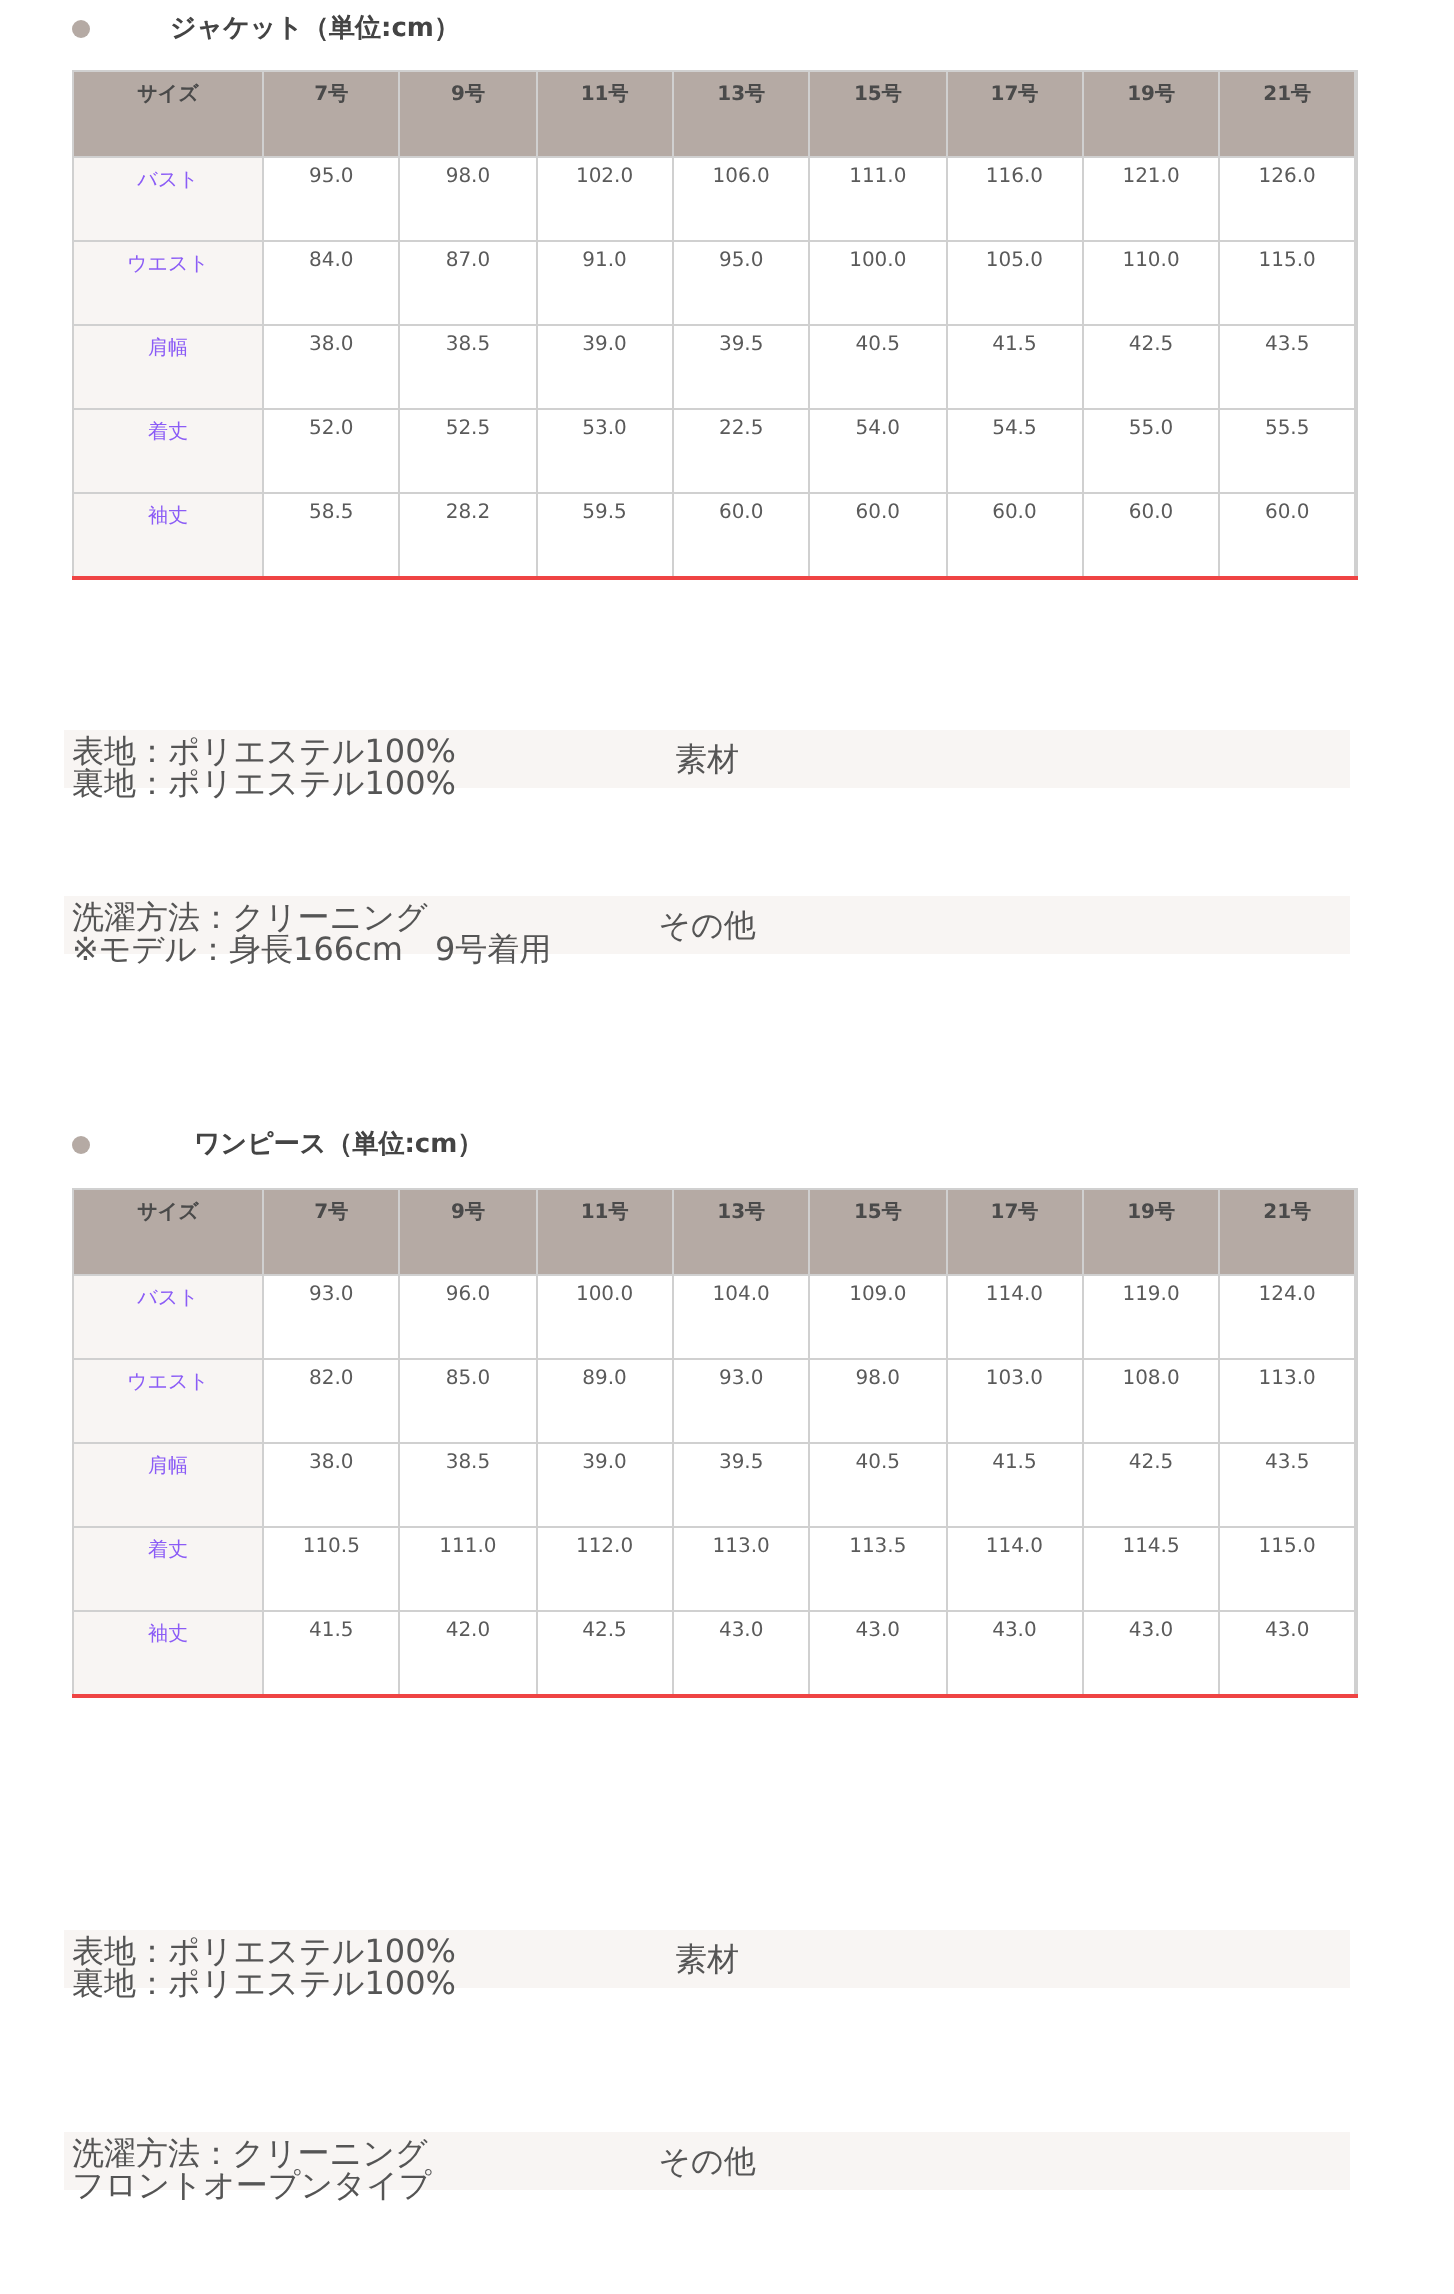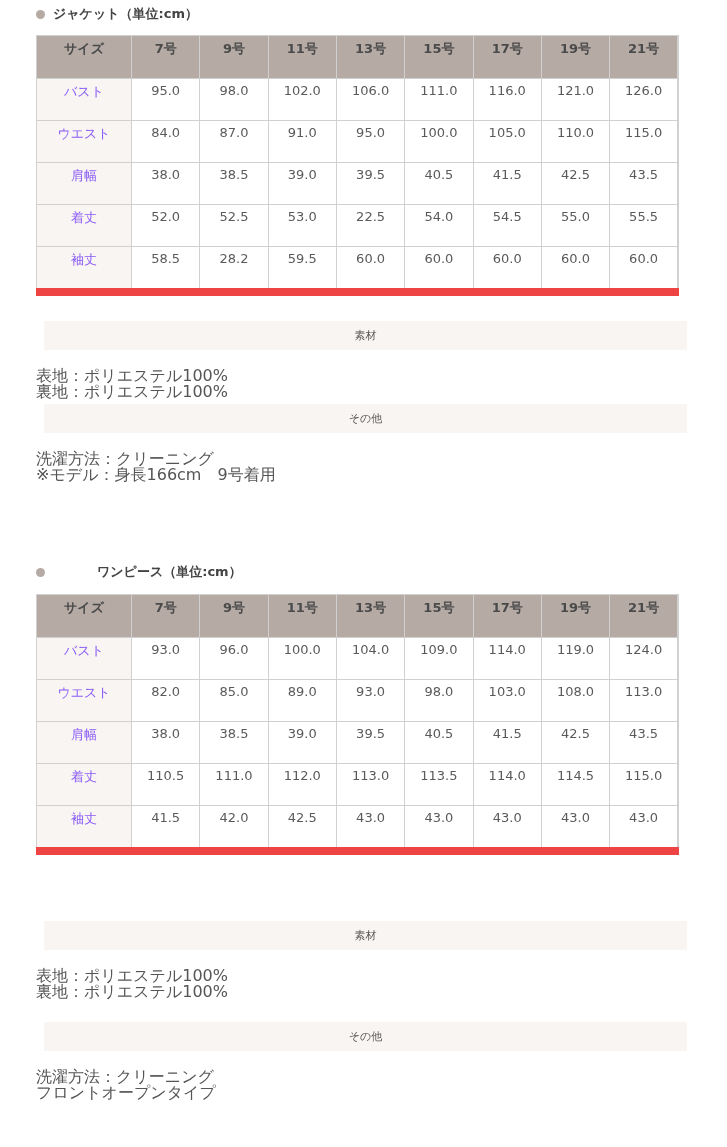--- a/index.html
+++ b/index.html
@@ -13,50 +13,50 @@
     font-size: 13px; font-weight: bold; color: #444444;
     display: flex; align-items: center; height: 20px;
   }
   .sec-title .dot {
     width: 9px; height: 9px; border-radius: 50%;
     background: #b5aaa4; margin-right: 8px; display: inline-block;
   }
   table.size {
     position: absolute; left: 36px; width: 643px;
     border-collapse: collapse; table-layout: fixed;
-    font-size: 13px;
-    border-right: 2px solid #d0d0d0; border-bottom: 8px solid #ef4444;
+    font-size: 10px;
+    border-right: 2px solid #d0d0d0; border-bottom: 2px solid #ef4444;
   }
   table.size th, table.size td {
     border: 1px solid #d0d0d0;
     text-align: center; vertical-align: top;
     padding: 4px 0 0 0;
   }
   table.size th {
     background: #b5aaa4; color: #4a4a4a; font-weight: bold;
     height: 38px;
   }
   table.size td { height: 37px; color: #5a5a5a; }
   table.size td.label { background: #f8f5f3; color: #8b5cf6; }
   table.size col.c0 { width: 95px; }
   .bar {
-    position: absolute; left: 44px; width: 643px; height: 29px;
+    position: absolute; left: 32px; width: 643px; height: 29px;
     background: #f8f5f3; text-align: center; line-height: 29px;
-    font-size: 11px; color: #555555;
+    font-size: 16px; color: #555555; margin-top: 44px;
   }
   .text-block {
     position: absolute; left: 36px; font-size: 16px; line-height: 16px;
     color: #555555;
   }
   .text-block div { white-space: pre; }
 </style>
 </head>
 <body>
 
-<div class="sec-title" style="top:4px;">
+<div class="sec-title" style="top:4px;gap:32px;">
   <span class="dot"></span>
   <span>ジャケット（単位:cm）</span>
 </div>
 
 <table class="size" style="top:35px;">
   <colgroup>
       <col class="c0">
       <col>
       <col>
       <col>

